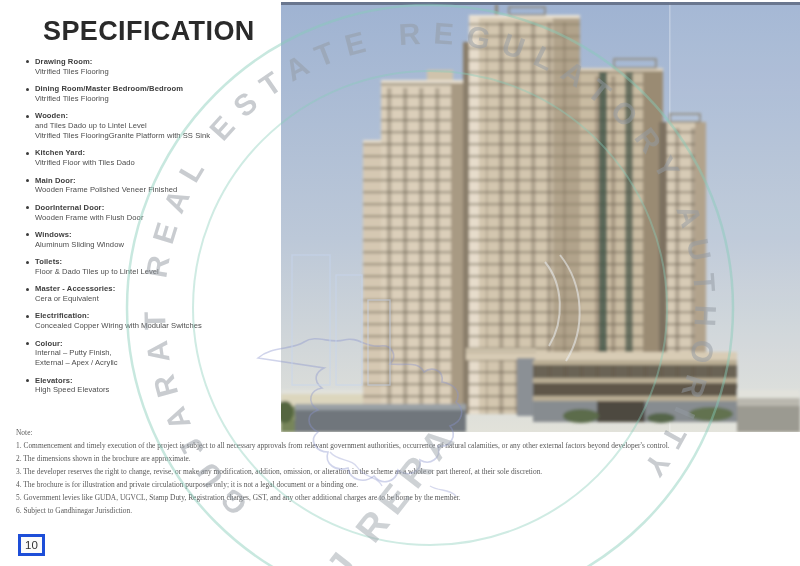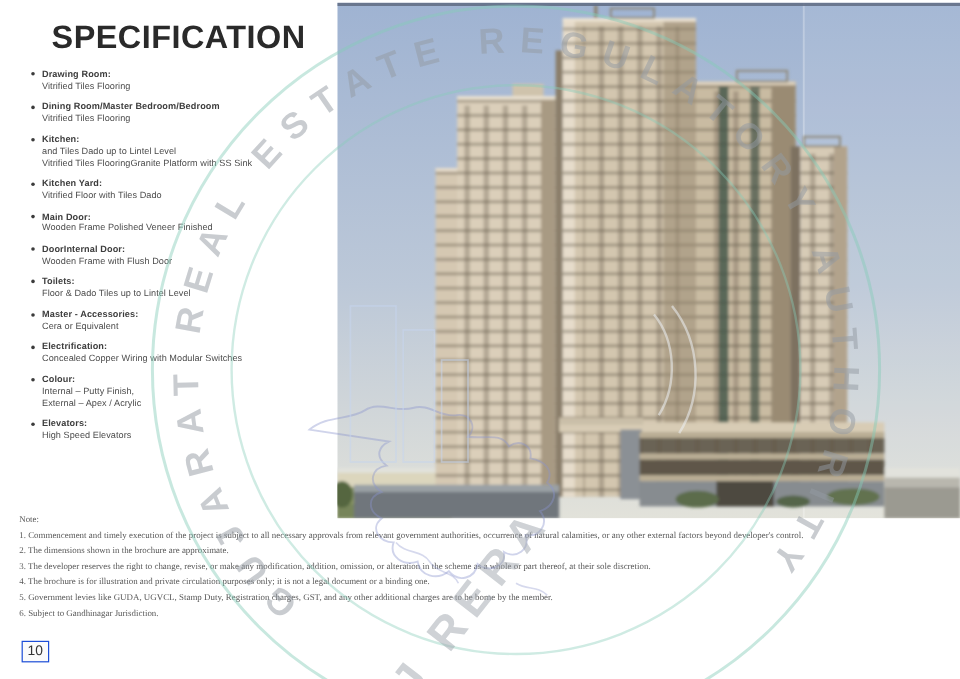--- a/index.html
+++ b/index.html
@@ -19,21 +19,21 @@
   .spec-label{font-weight:bold;font-size:7.6px;line-height:9.8px;color:#3d3d3d;letter-spacing:0.1px;}
   .spec-line{font-size:7.6px;line-height:9.8px;color:#4c4c4c;margin-left:9px;letter-spacing:0.05px;}
   
   .notes{position:absolute;left:16px;top:426px;width:784px;z-index:3;font-family:Liberation Serif, serif;}
   .note-heading,.note-line{
     font-size:7.4px;line-height:13px;color:#585858;white-space:nowrap;letter-spacing:0.02px;
   }
   
   .pagenum{
     position:absolute;left:18px;top:534px;z-index:3;
-    border:1px solid #1d4ed8;background:#fbfbfb;color:#333;
+    border:3px solid #1d4ed8;background:#fbfbfb;color:#333;
     font-size:11.5px;line-height:16px;padding:0 4px;
   }
   
   .photo{
     position:absolute;left:281px;top:2px;width:519px;height:430px;overflow:hidden;z-index:1;
   }
   
   .watermark{
     position:absolute;left:0;top:0;width:800px;height:566px;z-index:4;pointer-events:none;
   }
@@ -187,21 +187,21 @@
       <div class="spec-head">
           <span class="bullet"></span>
         <span class="spec-label">Dining Room/Master Bedroom/Bedroom</span>
         </div>
       <div class="spec-line">Vitrified Tiles Flooring</div>
     </div>
 
     <div class="spec-item">
       <div class="spec-head">
           <span class="bullet"></span>
-        <span class="spec-label">Kitchen:</span>
+        <span class="spec-label">Wooden:</span>
         </div>
       <div class="spec-line">and Tiles Dado up to Lintel Level</div>
       <div class="spec-line">Vitrified Tiles FlooringGranite Platform with SS Sink</div>
     </div>
 
     <div class="spec-item">
       <div class="spec-head">
           <span class="bullet"></span>
         <span class="spec-label">Kitchen Yard:</span>
         </div>
@@ -217,20 +217,27 @@
     </div>
 
     <div class="spec-item">
       <div class="spec-head">
           <span class="bullet"></span>
         <span class="spec-label">DoorInternal Door:</span>
         </div>
       <div class="spec-line">Wooden Frame with Flush Door</div>
     </div>
 
+    <div class="spec-item">
+      <div class="spec-head">
+          <span class="bullet"></span>
+        <span class="spec-label">Windows:</span>
+        </div>
+      <div class="spec-line">Aluminum Sliding Window</div>
+    </div>
 
     <div class="spec-item">
       <div class="spec-head">
           <span class="bullet"></span>
         <span class="spec-label">Toilets:</span>
         </div>
       <div class="spec-line">Floor &amp; Dado Tiles up to Lintel Level</div>
     </div>
 
     <div class="spec-item">

